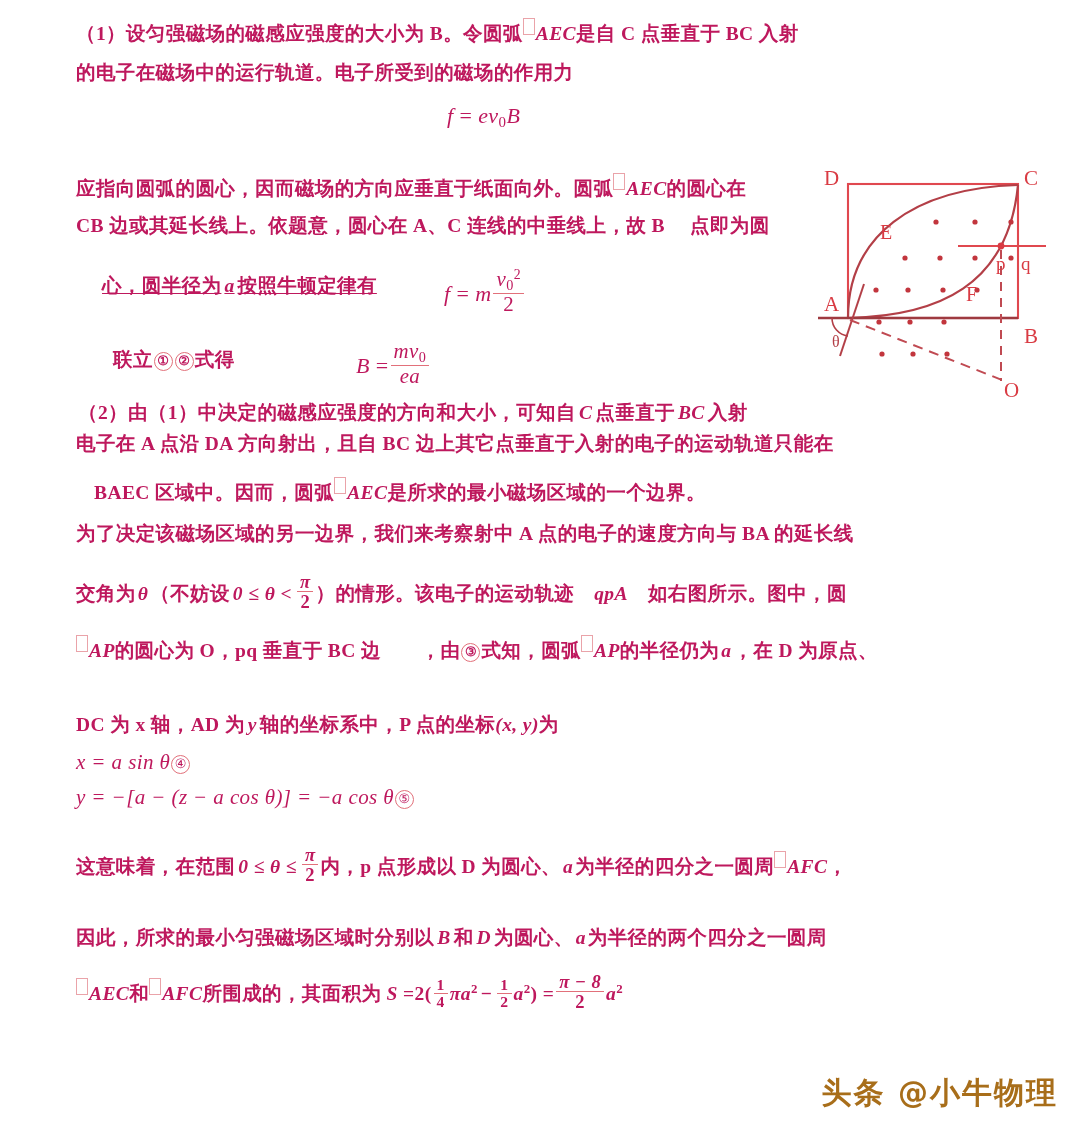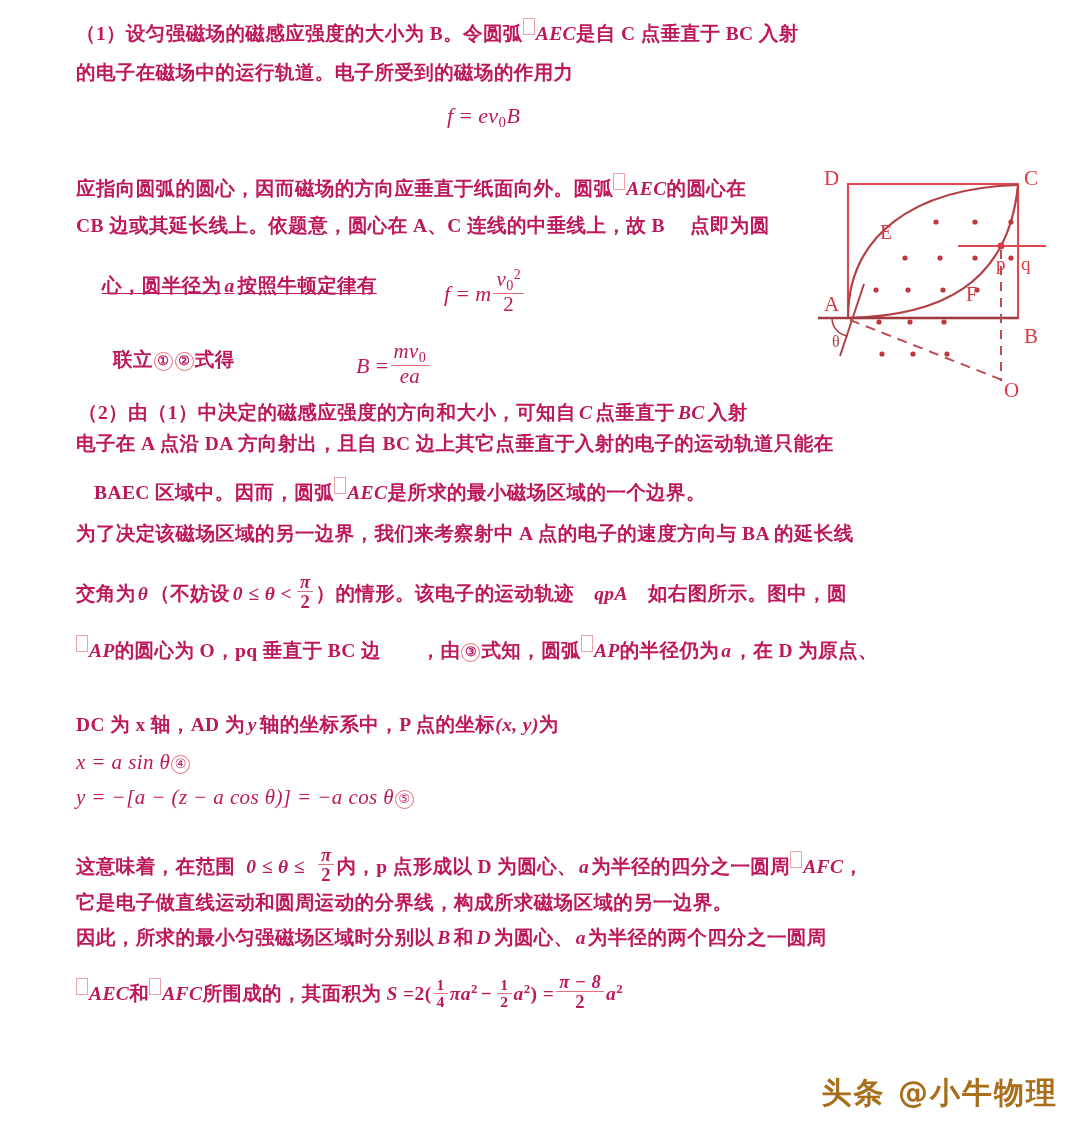--- a/index.html
+++ b/index.html
@@ -148,24 +148,23 @@
   </div>
 
   <div class="ln" style="left:76px; top:752px; font-size:21px;">
     <span class="mi">x = a sin θ</span><span class="circ">④</span>
   </div>
   <div class="ln" style="left:76px; top:787px; font-size:21px;">
     <span class="mi">y = −[a − (z − a cos θ)] = −a cos θ</span><span class="circ">⑤</span>
   </div>
 
   <div class="ln cn" style="left:76px; top:845px;">
-    <span>这意味着，在范围</span><span class="mi" style="margin:0 11px;">0 ≤ θ ≤</span><span class="frac"><span class="num mi">π</span><span class="den">2</span></span><span>内，p 点形成以 D 为圆心、</span><span class="mi" style="margin:0 2px;">a</span><span>为半径的四分之一圆周</span><span class="glyphbox"></span><span class="mi">AFC</span><span>，</span>
-  </div>
-
-  <div class="ln cn" style="left:76px; top:893px;">它是电子做直线运动和圆周运动的分界线，构成所求磁场区域的另一边界。</div>
+    <span>这意味着，在范围</span><span class="mi" style="margin:0 3px;">0 ≤ θ ≤</span><span class="frac"><span class="num mi">π</span><span class="den">2</span></span><span>内，p 点形成以 D 为圆心、</span><span class="mi" style="margin:0 2px;">a</span><span>为半径的四分之一圆周</span><span class="glyphbox"></span><span class="mi">AFC</span><span>，</span>
+  </div>
+
 
   <div class="ln cn" style="left:76px; top:928px;">
     <span>因此，所求的最小匀强磁场区域时分别以</span><span class="mi" style="margin:0 3px;">B</span><span>和</span><span class="mi" style="margin:0 3px;">D</span><span>为圆心、</span><span class="mi" style="margin:0 2px;">a</span><span>为半径的两个四分之一圆周</span>
   </div>
 
   <div class="ln cn" style="left:76px; top:972px;">
     <span class="glyphbox"></span><span class="mi">AEC</span><span>和</span><span class="glyphbox"></span><span class="mi">AFC</span><span>所围成的，其面积为</span><span class="mi" style="margin-left:5px;">S</span>
       <span>=</span><span>2(</span><span class="frac sm"><span class="num">1</span><span class="den">4</span></span><span class="mi">πa</span><span class="sup">2</span><span style="margin:0 3px;">−</span><span class="frac sm"><span class="num">1</span><span class="den">2</span></span><span class="mi">a</span><span class="sup">2</span><span>)</span>
       <span>=</span><span class="frac"><span class="num mi">π − 8</span><span class="den">2</span></span><span class="mi">a</span><span class="sup">2</span>
   </div>

